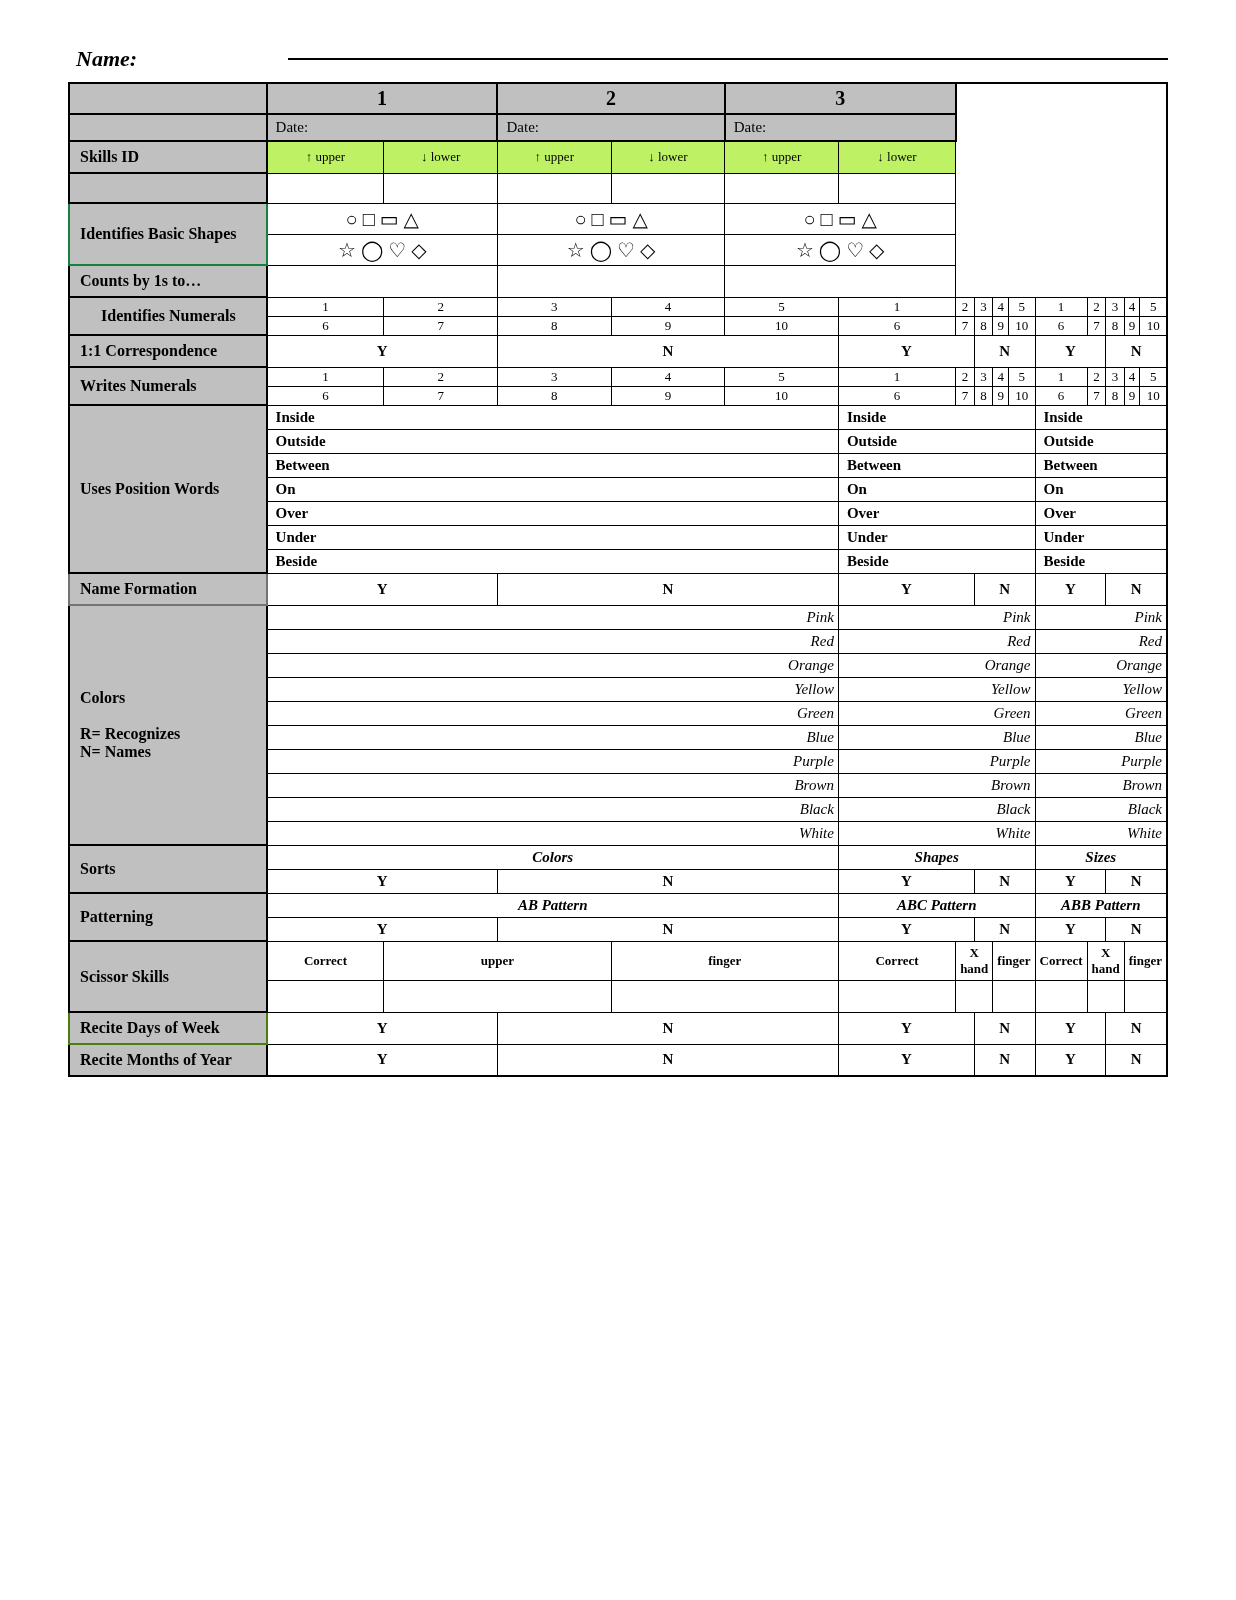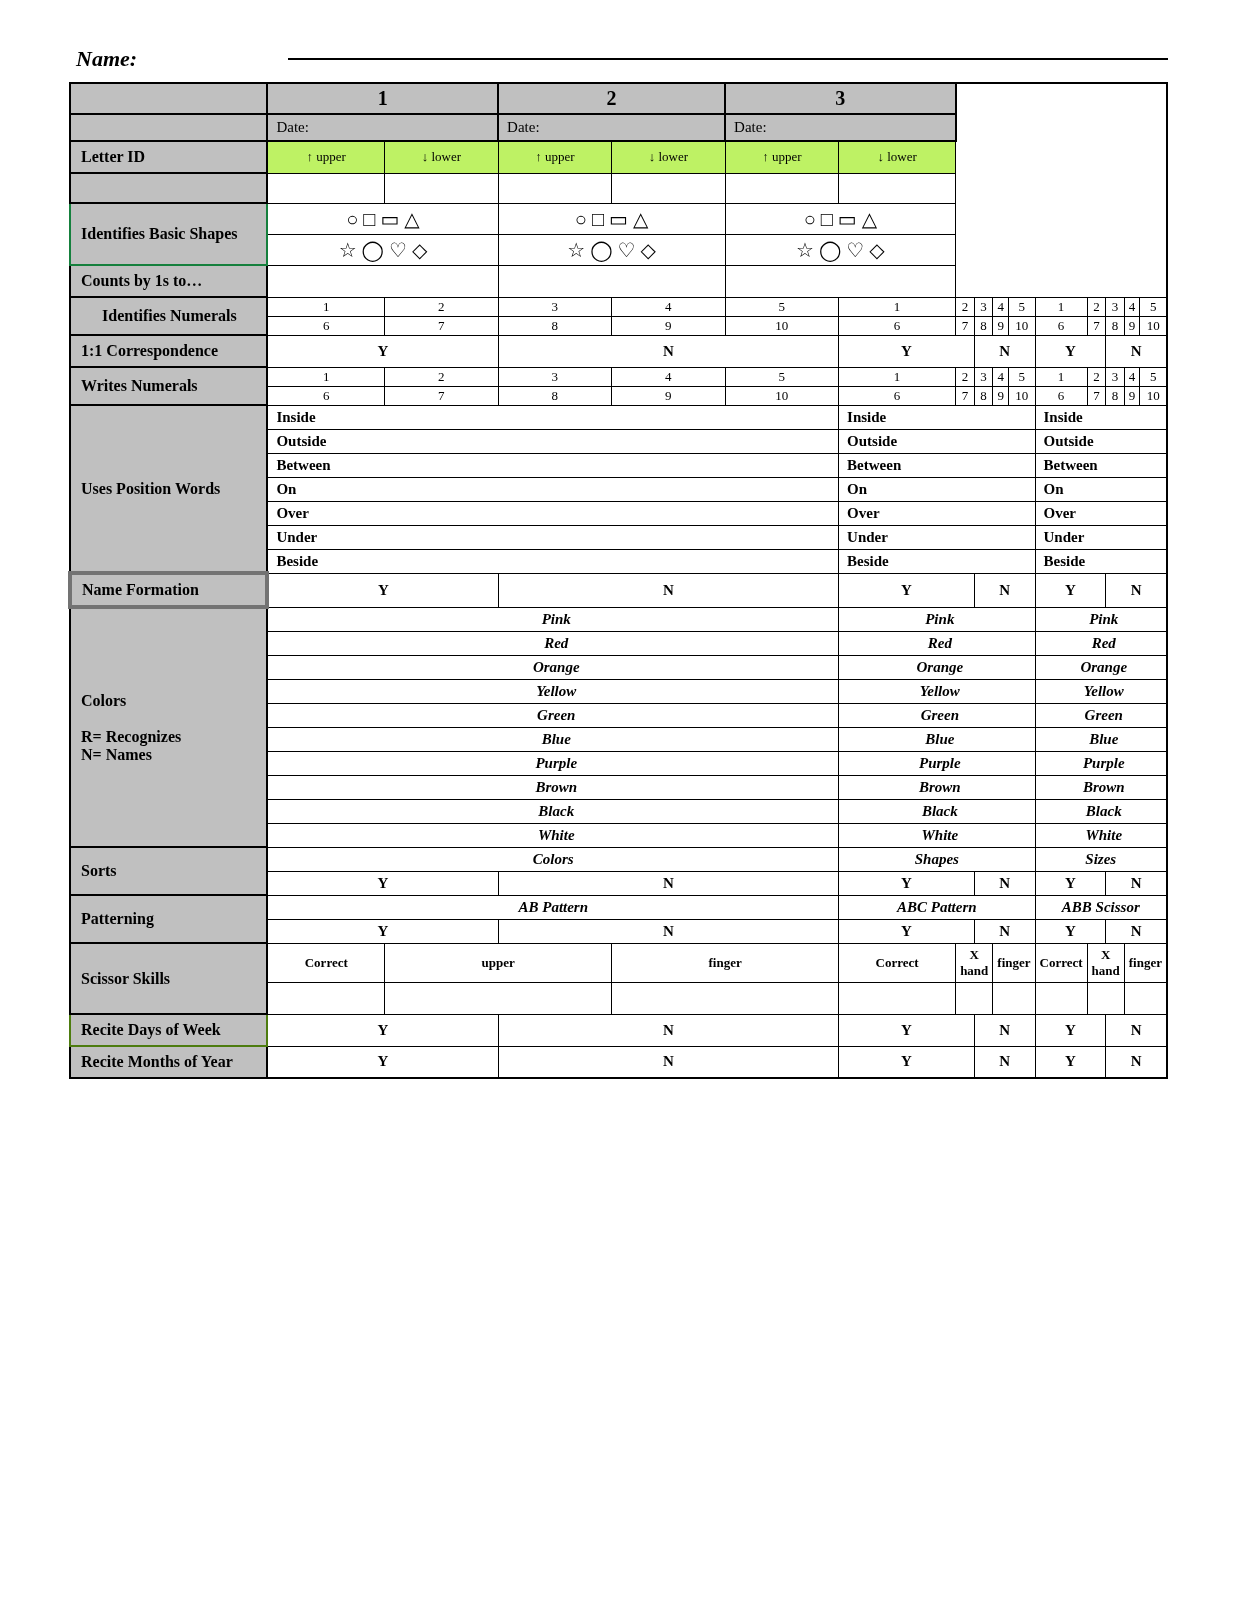--- a/index.html
+++ b/index.html
@@ -75,22 +75,22 @@
       font-size: 13px;
       padding: 1px;
     }
     .pos-label {
       text-align: left;
       font-weight: bold;
       padding-left: 8px;
       font-size: 15px;
     }
     .color-label {
-      text-align: center;
-      font-weight: bold;
+      text-align: right;
+      font-weight: normal;
       padding-left: 10px;
       font-size: 15px;
       font-style: italic;
     }
   </style>
 </head>
 <body>
 
 <div class="page">
 
@@ -120,21 +120,21 @@
       </tr>
 
       <tr>
         <td class="label-cell" style="border:2px solid #000;"></td>
         <td colspan="2" class="date-header" style="border:2px solid #000;">Date:</td>
         <td colspan="2" class="date-header" style="border:2px solid #000;">Date:</td>
         <td colspan="2" class="date-header" style="border:2px solid #000;">Date:</td>
       </tr>
 
       <tr>
-        <td class="label-cell" style="font-weight:bold; font-size:16px; border:2px solid #000;">Letter ID</td>
+        <td class="label-cell" style="font-weight:bold; font-size:16px; border:2px solid #000;">Skills ID</td>
         <td class="upper-lower">↑ upper</td>
         <td class="upper-lower">↓ lower</td>
         <td class="upper-lower">↑ upper</td>
         <td class="upper-lower">↓ lower</td>
         <td class="upper-lower">↑ upper</td>
         <td class="upper-lower">↓ lower</td>
       </tr>
 
       <tr>
         <td class="label-cell" style="border:2px solid #000;"></td>
@@ -278,21 +278,21 @@
         <td colspan="5" class="pos-label">Under</td>
         <td colspan="5" class="pos-label">Under</td>
       </tr>
       <tr>
         <td colspan="5" class="pos-label">Beside</td>
         <td colspan="5" class="pos-label">Beside</td>
         <td colspan="5" class="pos-label">Beside</td>
       </tr>
 
       <tr>
-        <td class="label-cell" style="border:4px solid #737373;">Name Formation</td>
+        <td class="label-cell" style="border:2px solid #737373;">Name Formation</td>
         <td colspan="2" style="font-weight:bold;">Y</td>
         <td colspan="3" style="font-weight:bold;">N</td>
         <td colspan="2" style="font-weight:bold;">Y</td>
         <td colspan="3" style="font-weight:bold;">N</td>
         <td colspan="2" style="font-weight:bold;">Y</td>
         <td colspan="3" style="font-weight:bold;">N</td>
       </tr>
 
       <tr>
         <td class="label-cell" rowspan="10" style="border:2px solid #000; vertical-align:middle;">Colors<br><br>R= Recognizes<br>N= Names</td>
@@ -358,21 +358,21 @@
         <td colspan="2" style="font-weight:bold;">Y</td>
         <td colspan="3" style="font-weight:bold;">N</td>
         <td colspan="2" style="font-weight:bold;">Y</td>
         <td colspan="3" style="font-weight:bold;">N</td>
       </tr>
 
       <tr>
         <td class="label-cell" rowspan="2" style="border:2px solid #000; vertical-align:middle;">Patterning</td>
         <td colspan="5" style="font-weight:bold; font-style:italic; text-align:center;">AB Pattern</td>
         <td colspan="5" style="font-weight:bold; font-style:italic; text-align:center;">ABC Pattern</td>
-        <td colspan="5" style="font-weight:bold; font-style:italic; text-align:center;">ABB Scissor</td>
+        <td colspan="5" style="font-weight:bold; font-style:italic; text-align:center;">ABB Pattern</td>
       </tr>
       <tr>
         <td colspan="2" style="font-weight:bold;">Y</td>
         <td colspan="3" style="font-weight:bold;">N</td>
         <td colspan="2" style="font-weight:bold;">Y</td>
         <td colspan="3" style="font-weight:bold;">N</td>
         <td colspan="2" style="font-weight:bold;">Y</td>
         <td colspan="3" style="font-weight:bold;">N</td>
       </tr>
 

